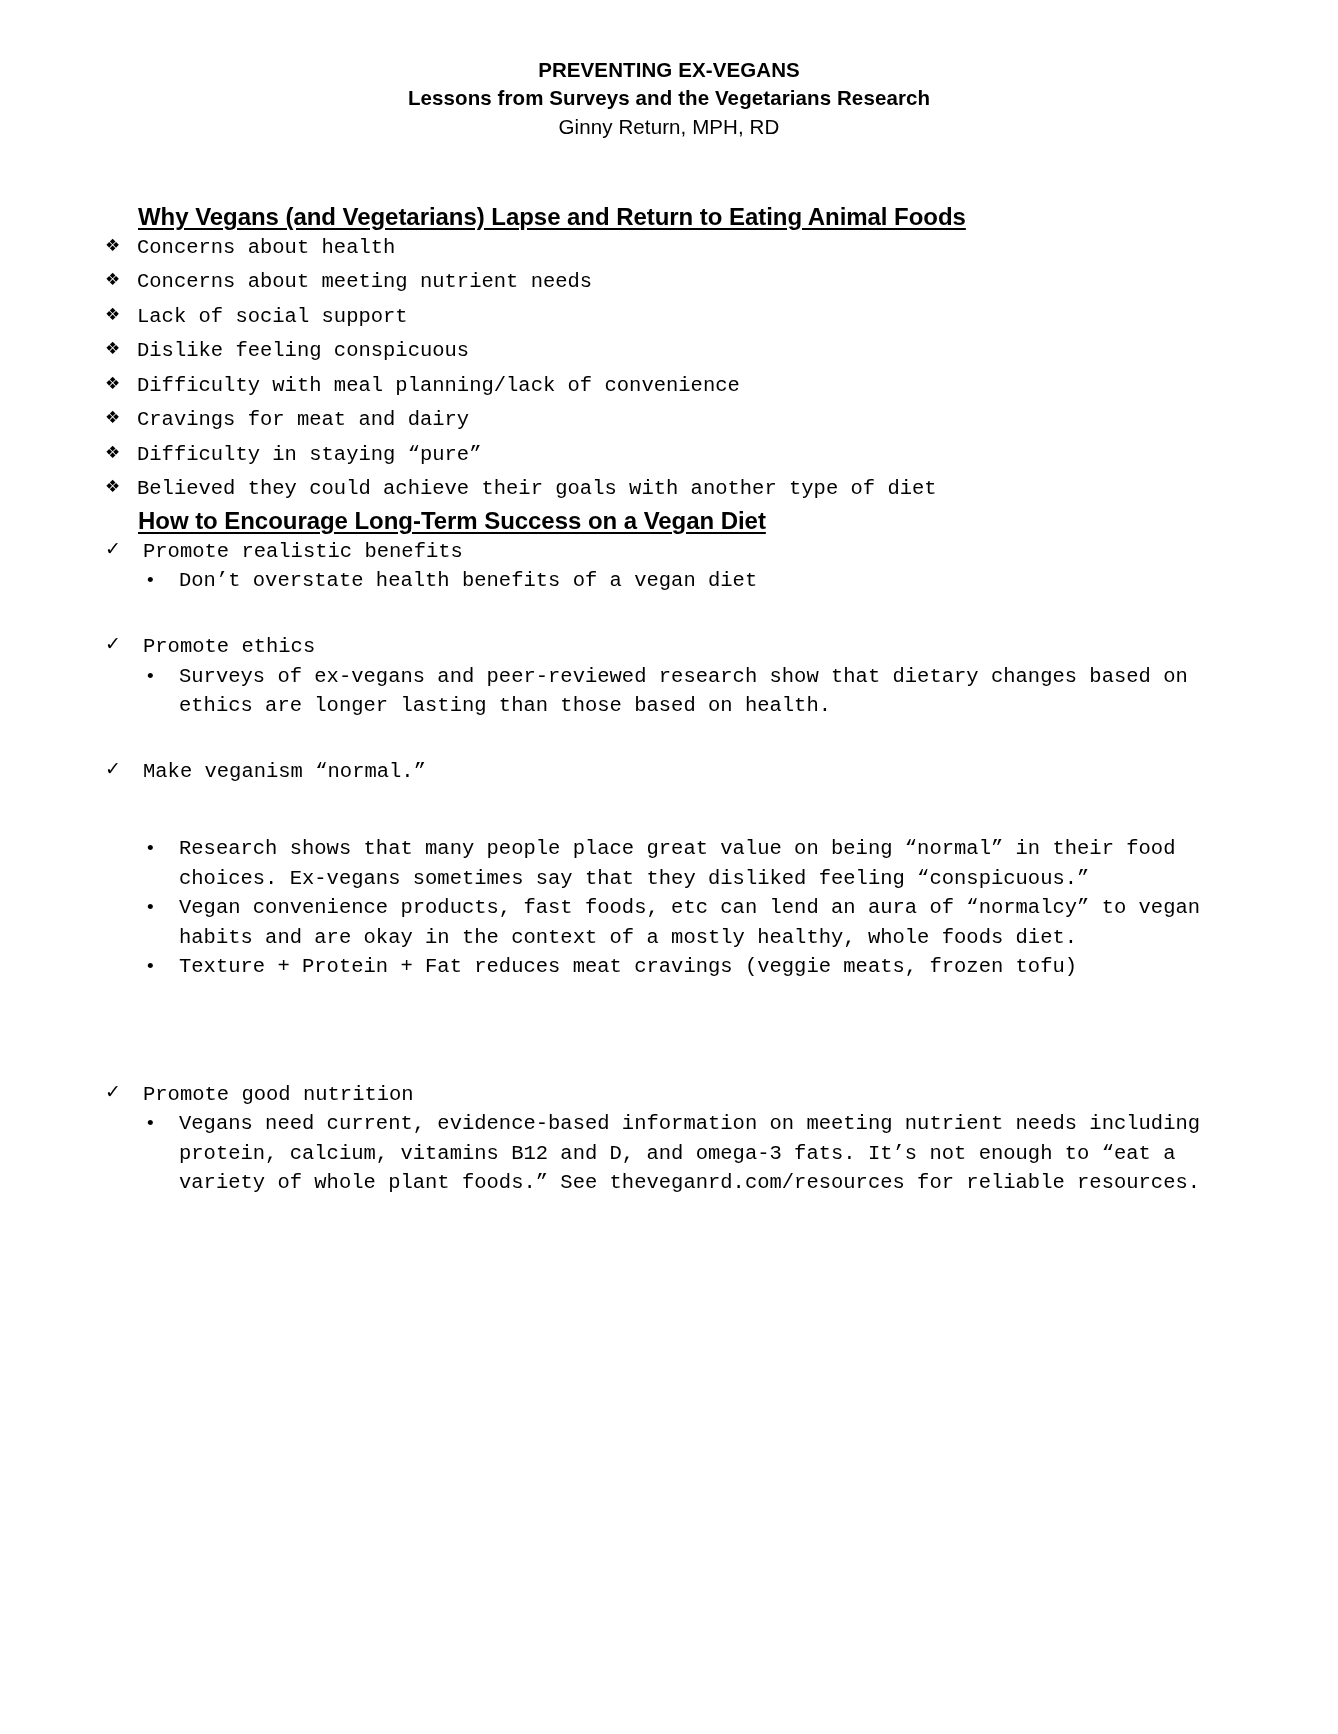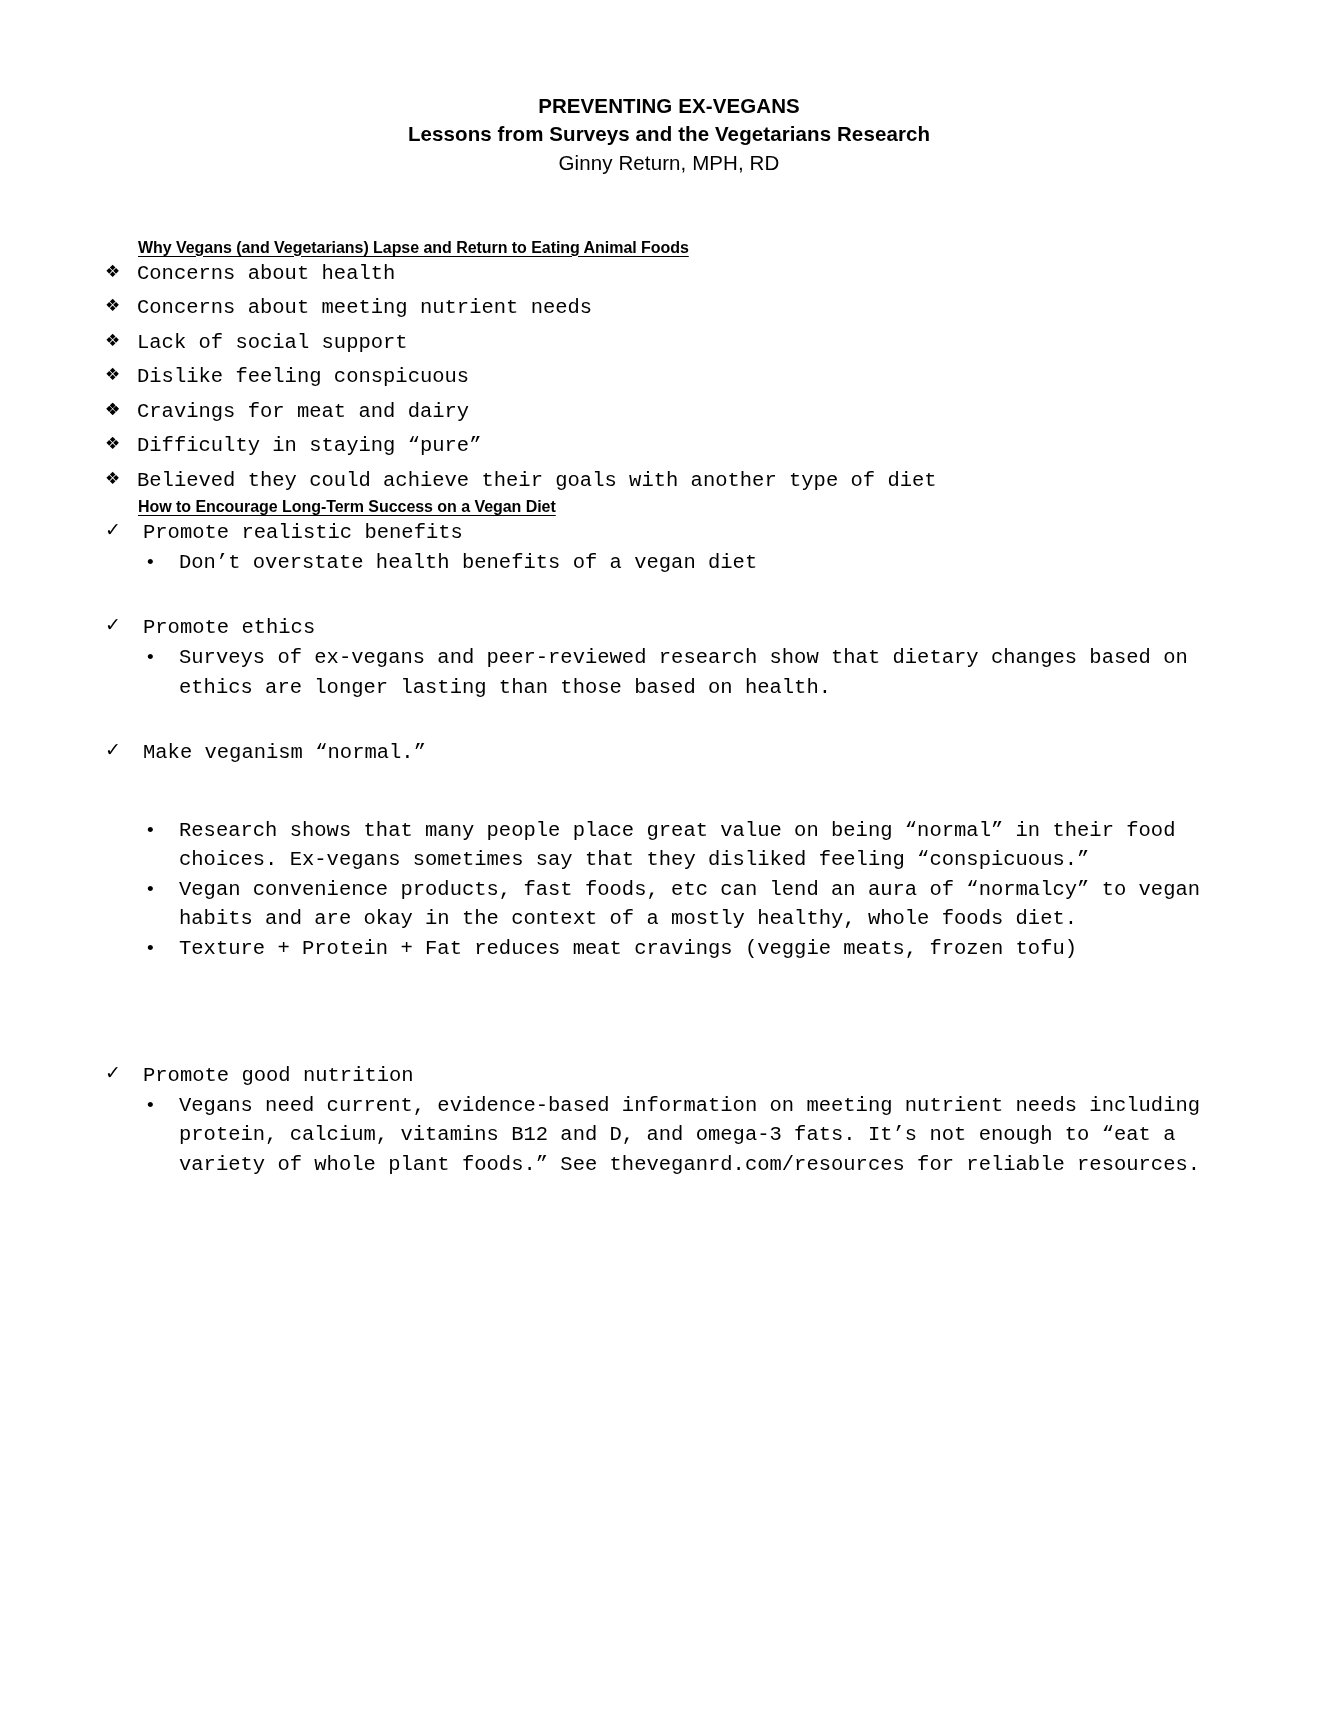--- a/index.html
+++ b/index.html
@@ -13,40 +13,40 @@
     font-family: "Liberation Sans", sans-serif;
     color: #000000;
     overflow: hidden;
   }
   .page {
     position: relative;
     width: 1338px;
     height: 1734px;
     background: #ffffff;
     box-sizing: border-box;
-    padding: 92px 105px 0 105px;
+    padding: 56px 105px 0 105px;
   }
 
   
   .doc-header {
     text-align: center;
     margin: 0 0 0 0;
   }
   .doc-header .line {
     line-height: 1.38;
     font-size: 20.5px;
     letter-spacing: 0.1px;
   }
   .doc-header .bold {
     font-weight: bold;
   }
 
   
   .section-heading {
-    font-size: 16px;
+    font-size: 24px;
     font-weight: bold;
     text-decoration: underline;
     text-underline-offset: 3px;
     margin: 0;
     padding: 0;
     letter-spacing: -0.05px;
   }
   .heading-1-wrap { margin-top: 62px; margin-left: 33px; }
   .heading-2-wrap { margin-left: 33px; }
 
@@ -155,20 +155,21 @@
     <li class="item">
       <span class="bullet">❖</span>
       <span class="text">Lack of social support</span>
     </li>
     <li class="item">
       <span class="bullet">❖</span>
       <span class="text">Dislike feeling conspicuous</span>
     </li>
     <li class="item">
       <span class="bullet">❖</span>
+      <span class="text">Difficulty with meal planning/lack of convenience</span>
     </li>
     <li class="item">
       <span class="bullet">❖</span>
       <span class="text">Cravings for meat and dairy</span>
     </li>
     <li class="item">
       <span class="bullet">❖</span>
       <span class="text">Difficulty in staying “pure”</span>
     </li>
     <li class="item">

